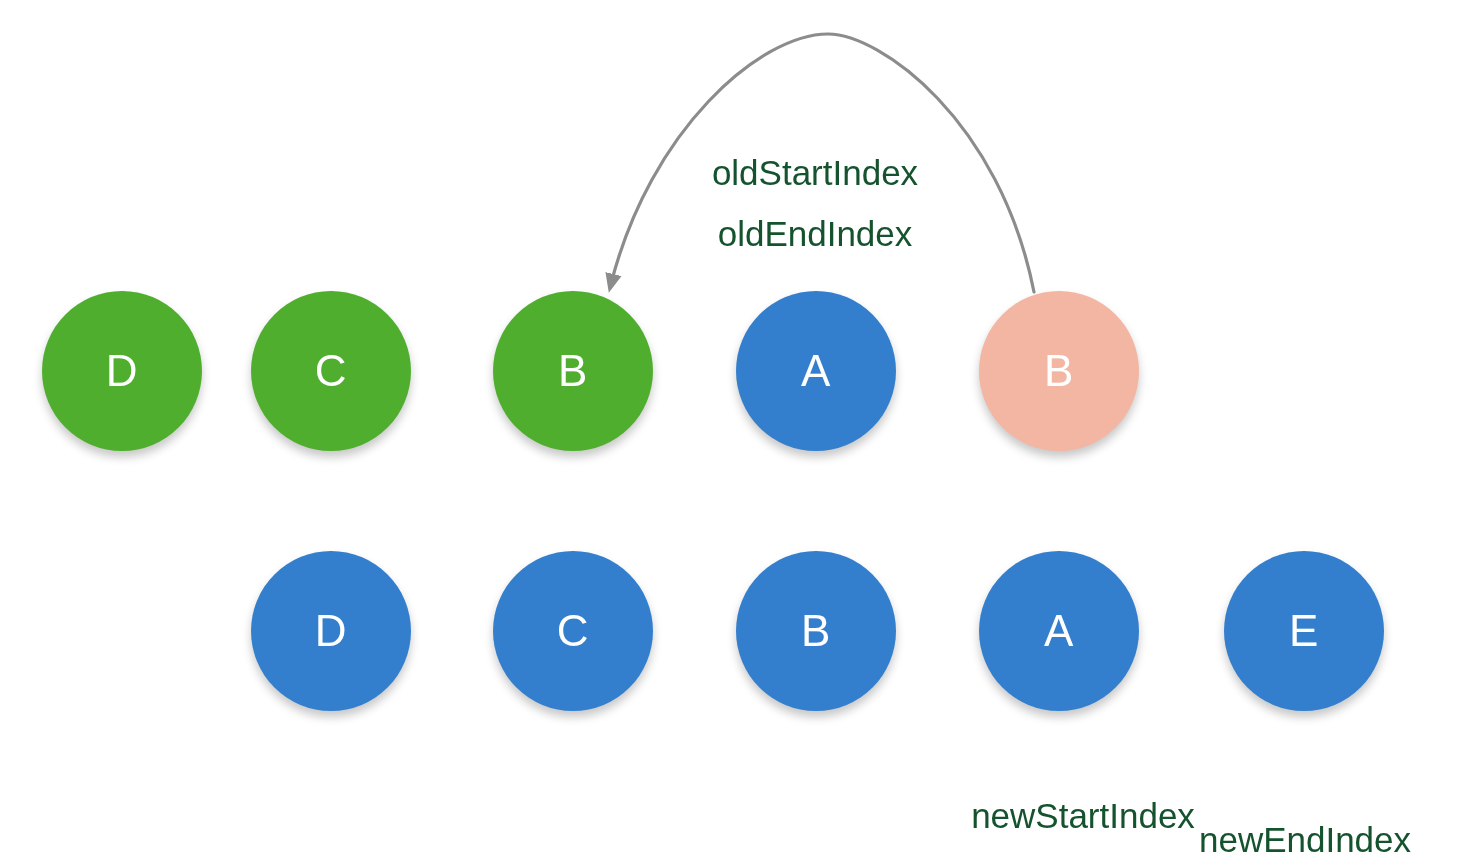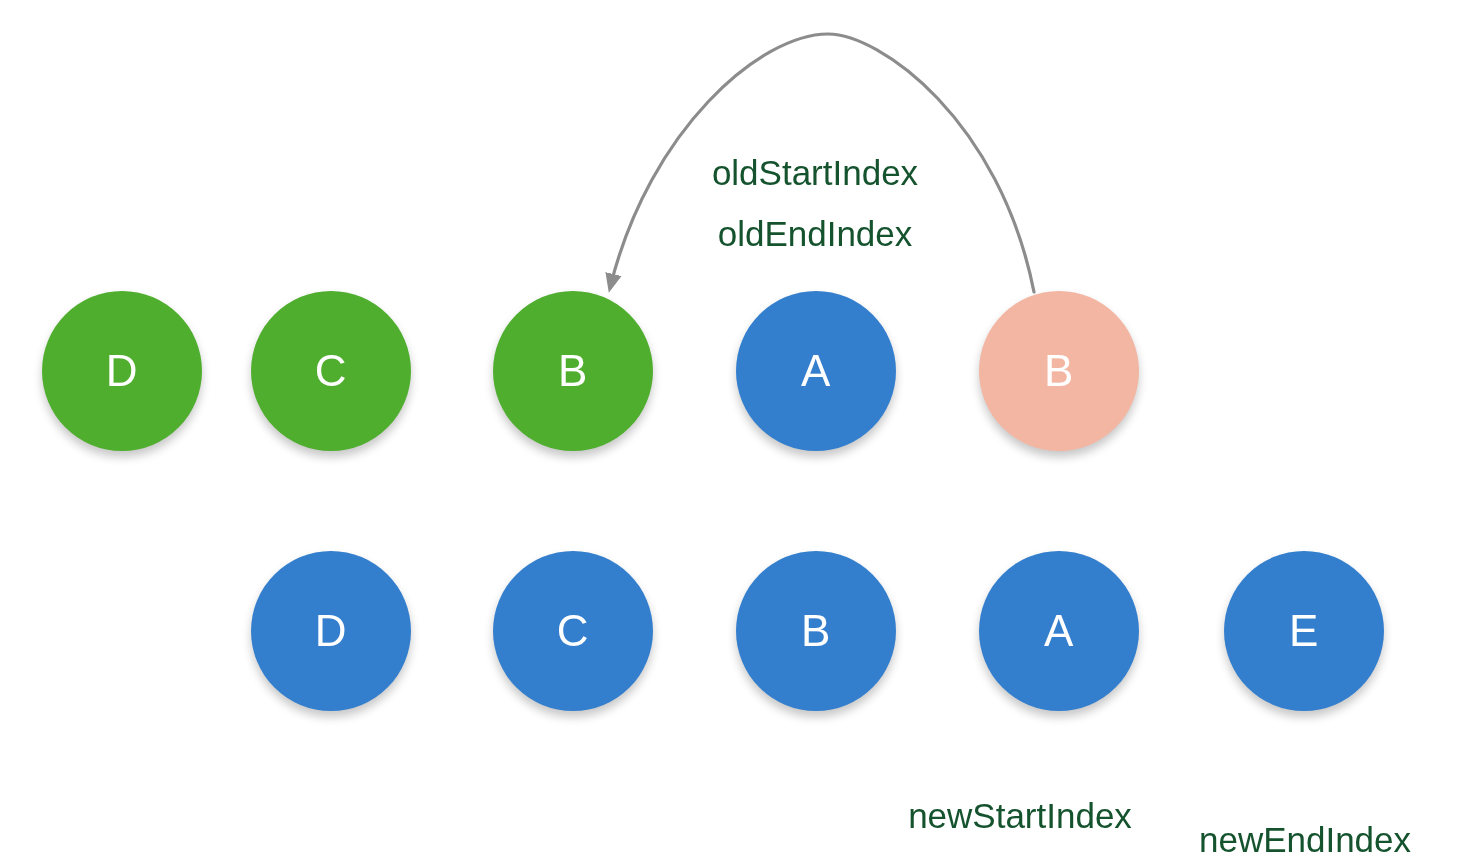--- a/index.html
+++ b/index.html
@@ -103,17 +103,17 @@
       </div>
       <div class="node" style="left: 1224px; top: 551px; background: rgb(51, 127, 206);">
         <span class="node-label">E</span>
       </div>
     </div>
 
   <div class="annotation centered" style="left:815px; top:155px;">oldStartIndex</div>
 
   <div class="annotation centered" style="left:815px; top:216px;">oldEndIndex</div>
 
-  <div class="annotation centered" style="left:1020px; top:798px;">newStartIndex</div>
+  <div class="annotation centered" style="left:1083px; top:798px;">newStartIndex</div>
 
   <div class="annotation centered" style="left:1305px; top:822px;">newEndIndex</div>
 
 </div>
 
 </body></html>

